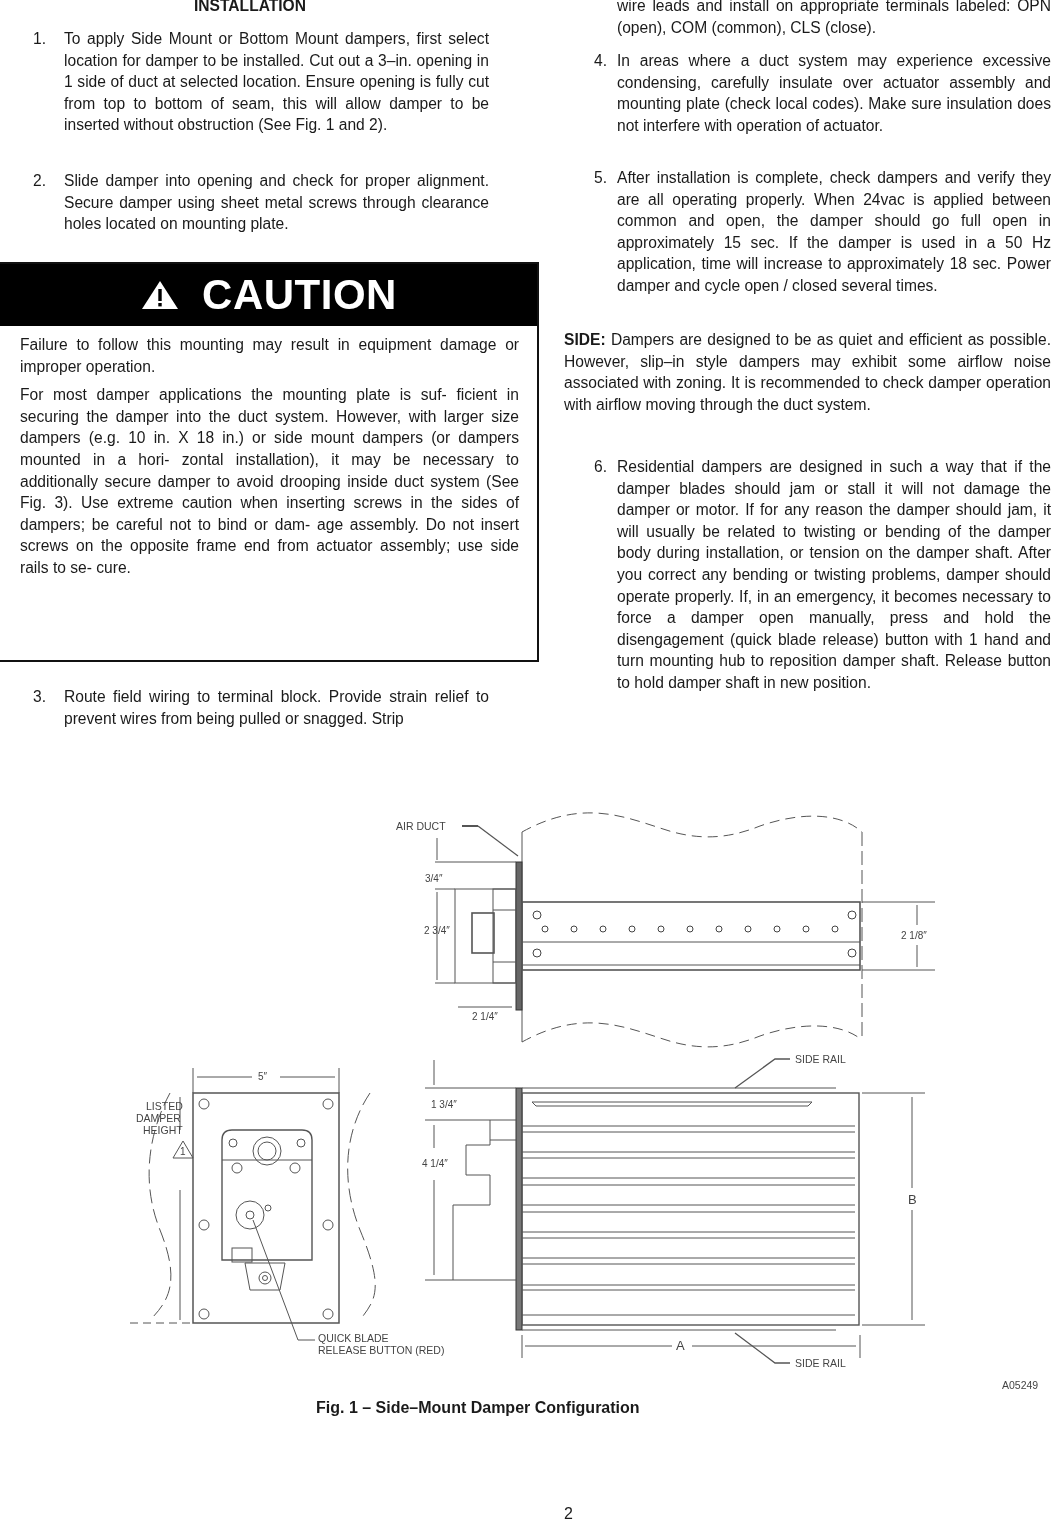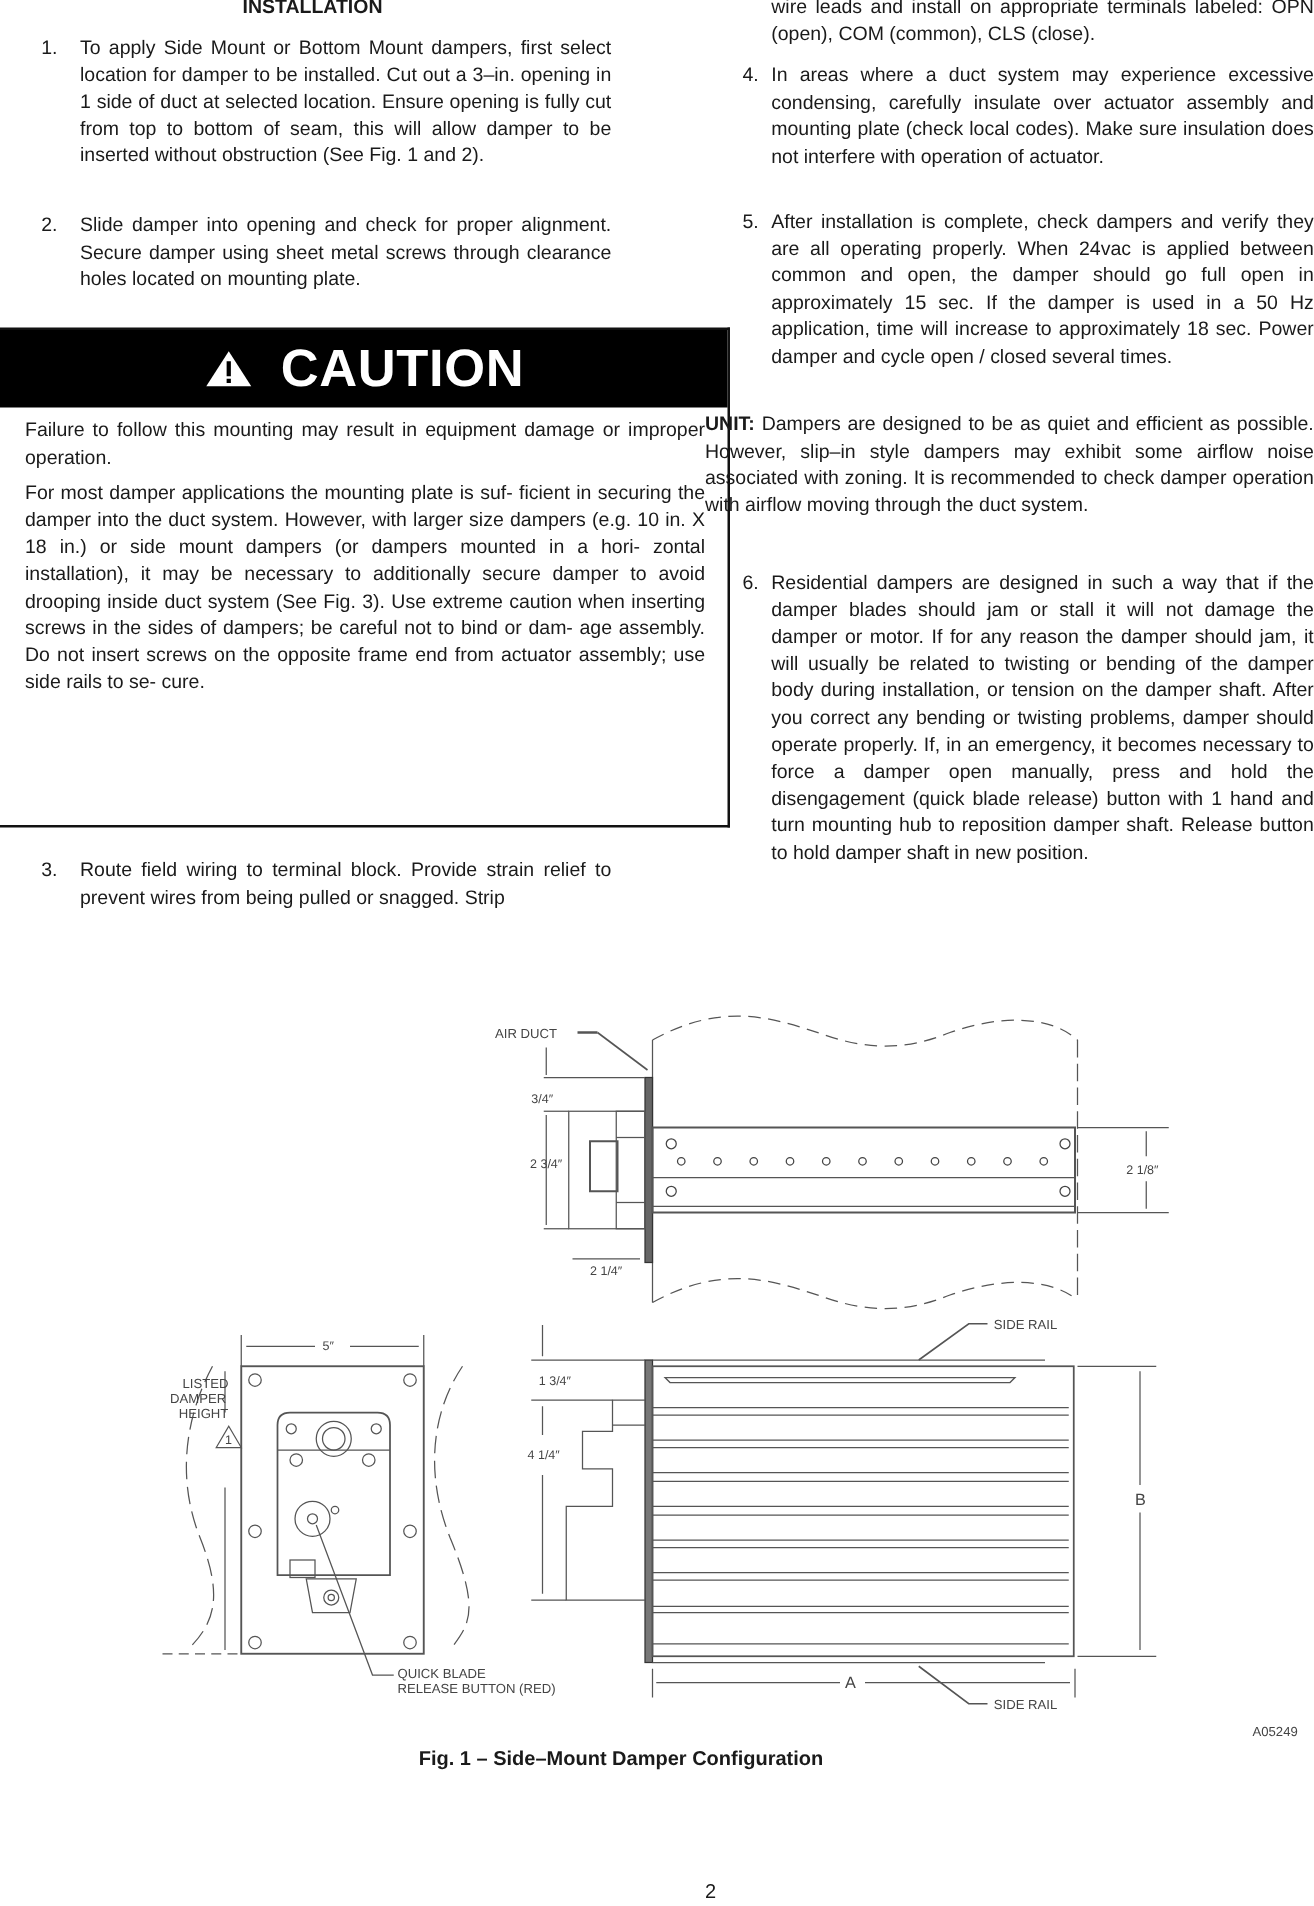--- a/index.html
+++ b/index.html
@@ -4,21 +4,21 @@
 <style>
   html, body { margin:0; padding:0; background:#fff; }
   body { width:1051px; height:1525px; position:relative; overflow:hidden;
          font-family:"Liberation Sans", sans-serif; color:#1a1a1a; }
   .abs { position:absolute; }
   .body-text { font-size:15.6px; line-height:21.6px; text-align:justify; }
   .heading { font-weight:bold; font-size:15.6px; text-align:center; }
   .item { position:absolute; }
   .item .num { position:absolute; left:0; top:0; }
   .item .txt { margin-left:31px; text-align:justify; text-align-last:left; }
-  .caution-box { position:absolute; left:0; top:262px; width:584px; height:400px;
+  .caution-box { position:absolute; left:0; top:262px; width:539px; height:400px;
                  border:2px solid #111; border-left:none; box-sizing:border-box; }
   .caution-head { background:#000; color:#fff; height:62px; display:flex;
                   align-items:center; justify-content:center; gap:22px; }
   .caution-word { font-weight:bold; font-size:42px; letter-spacing:0.5px; }
   .caution-body { padding:8px 18px 0 20px; }
   .caution-body p { margin:0 0 7px 0; }
   .hazard { font-weight:bold; font-size:15.6px; margin:10px 0 6px 0; }
   .note-label { font-weight:bold; }
   .fig-caption { font-weight:bold; font-size:16px; }
   .dim { font-size:10px; fill:#444; font-family:"Liberation Sans", sans-serif; }
@@ -63,21 +63,21 @@
 <div class="item body-text" style="left:594px; top:50px; width:457px;">
   <span class="num">4.</span>
   <div class="txt" style="margin-left:23px;">In areas where a duct system may experience excessive condensing, carefully insulate over actuator assembly and mounting plate (check local codes). Make sure insulation does not interfere with operation of actuator.</div>
 </div>
 <div class="item body-text" style="left:594px; top:167px; width:457px;">
   <span class="num">5.</span>
   <div class="txt" style="margin-left:23px;">After installation is complete, check dampers and verify they are all operating properly. When 24vac is applied between common and open, the damper should go full open in approximately 15 sec. If the damper is used in a 50 Hz application, time will increase to approximately 18 sec. Power damper and cycle open / closed several times.</div>
 </div>
 
 <div class="abs body-text" style="left:564px; top:329px; width:487px;">
-  <span class="note-label">UNIT:</span>
+  <span class="note-label">SIDE:</span>
   <span>Dampers are designed to be as quiet and efficient as possible. However, slip–in style dampers may exhibit some airflow noise associated with zoning. It is recommended to check damper operation with airflow moving through the duct system.</span>
 </div>
 
 <div class="item body-text" style="left:594px; top:456px; width:457px;">
   <span class="num">6.</span>
   <div class="txt" style="margin-left:23px;">Residential dampers are designed in such a way that if the damper blades should jam or stall it will not damage the damper or motor. If for any reason the damper should jam, it will usually be related to twisting or bending of the damper body during installation, or tension on the damper shaft. After you correct any bending or twisting problems, damper should operate properly. If, in an emergency, it becomes necessary to force a damper open manually, press and hold the disengagement (quick blade release) button with 1 hand and turn mounting hub to reposition damper shaft. Release button to hold damper shaft in new position.</div>
 </div>
 
 <svg class="abs" style="left:0; top:0;" width="1051" height="1525">
   <g stroke="#555" fill="none" stroke-width="1">
@@ -229,14 +229,14 @@
   </g>
   <text class="lbl" x="795" y="1063">SIDE RAIL</text>
   <text class="lbl" x="795" y="1367">SIDE RAIL</text>
   <text class="dim" x="431" y="1108">1 3/4″</text>
   <text class="dim" x="422" y="1167">4 1/4″</text>
   <text class="lbl" x="908" y="1204" style="font-size:13px;">B</text>
   <text class="lbl" x="676" y="1350" style="font-size:13px;">A</text>
   <text class="lbl" x="1002" y="1389">A05249</text>
 </svg>
 
-<div class="abs fig-caption" style="left:335px; top:1399px;">Fig. 1 – Side–Mount Damper Configuration</div>
+<div class="abs fig-caption" style="left:316px; top:1399px;">Fig. 1 – Side–Mount Damper Configuration</div>
 <div class="abs" style="left:564px; top:1505px; font-size:16px;">2</div>
 
 </body></html>

